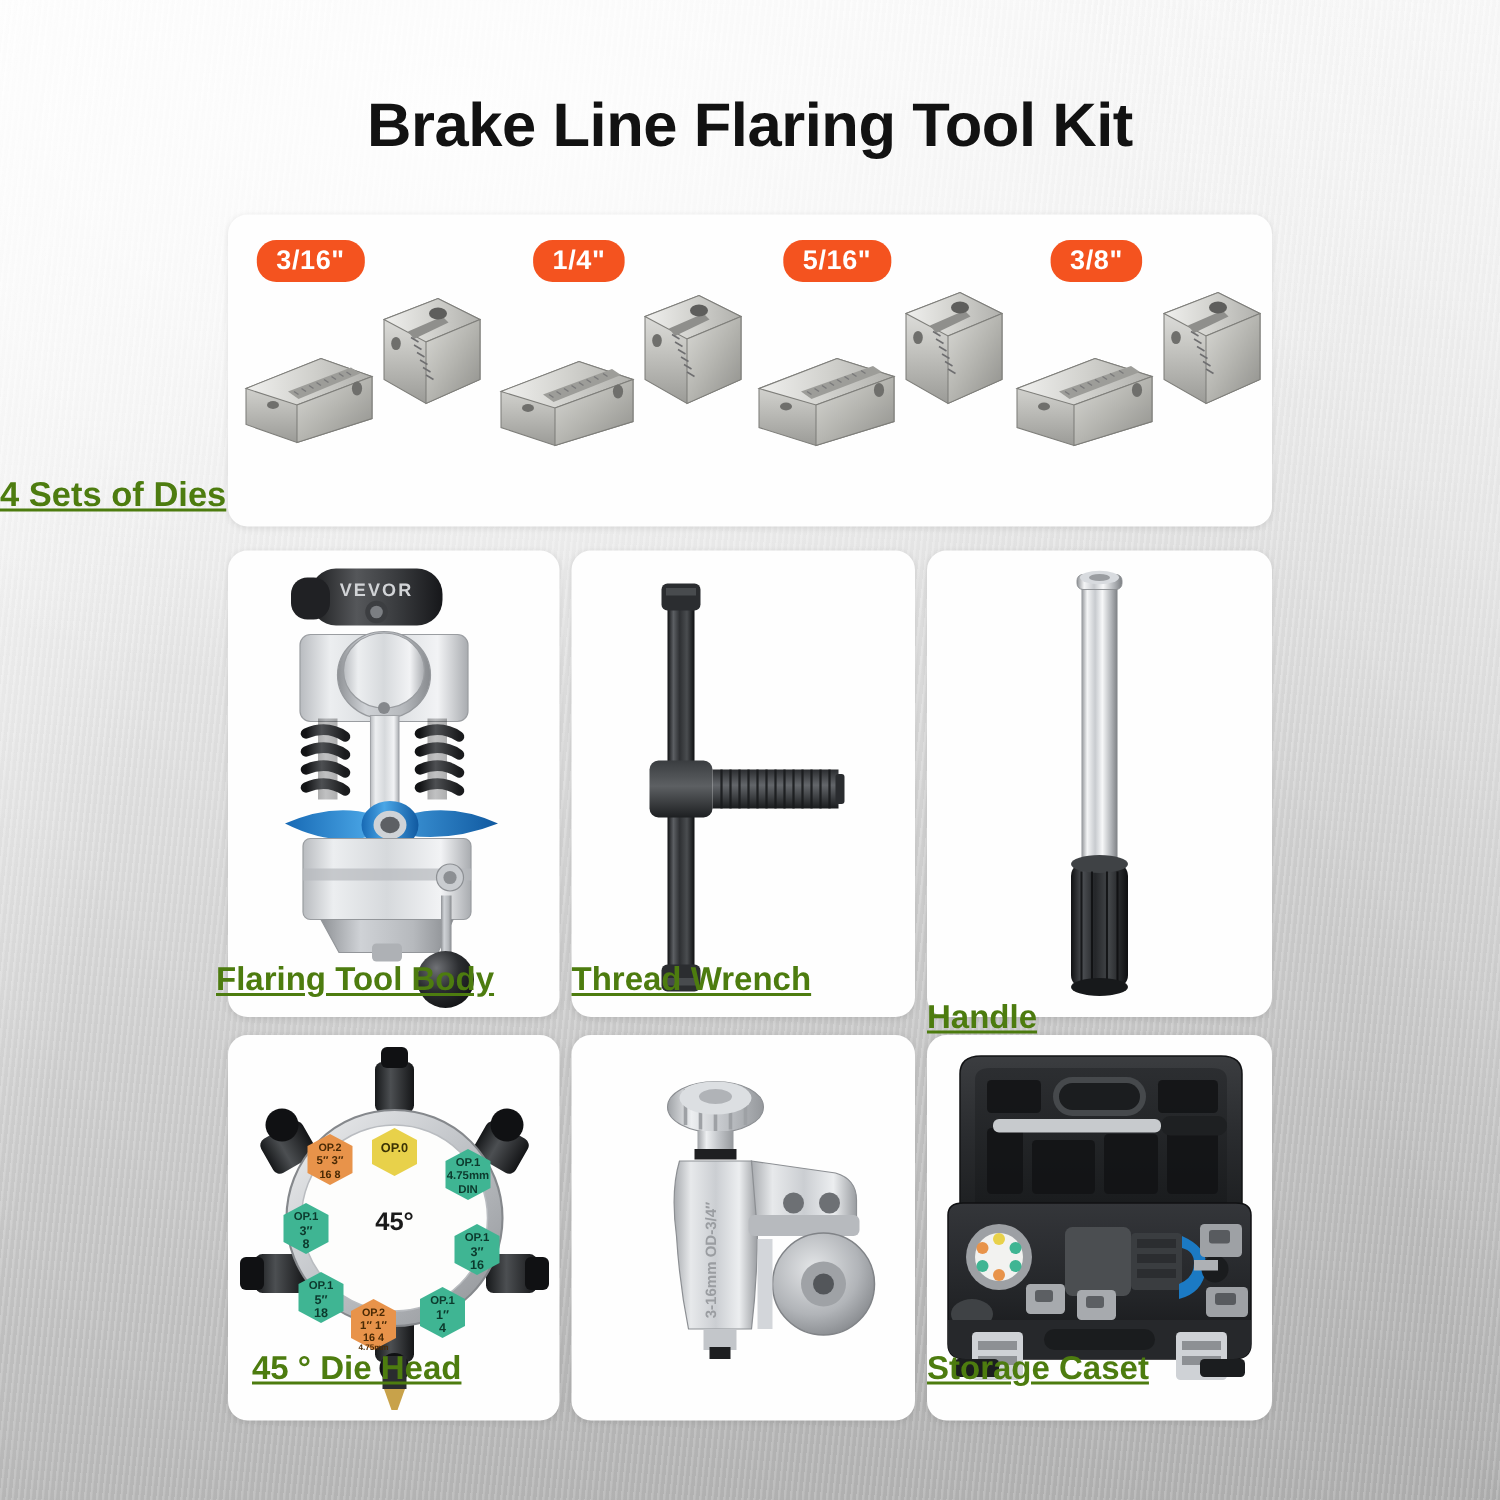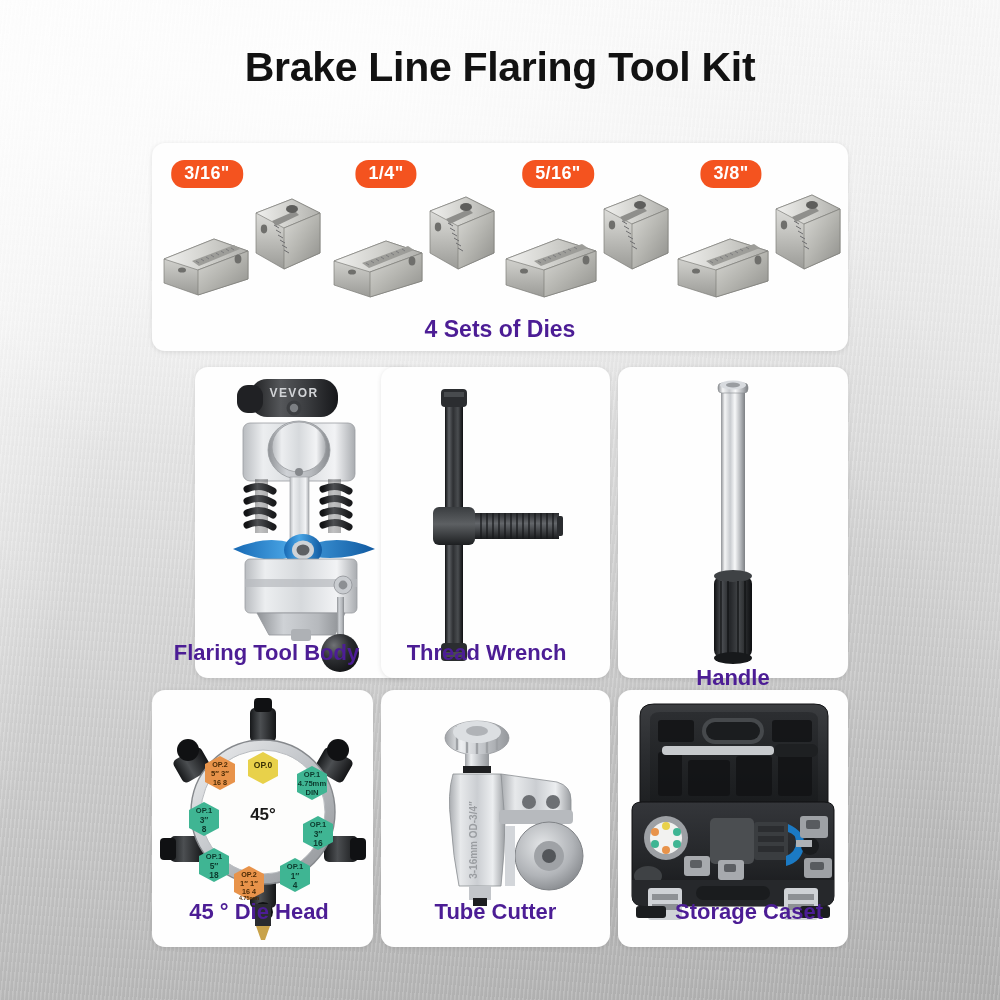--- a/index.html
+++ b/index.html
@@ -33,39 +33,39 @@
   }
   #bg-sheen {
     position: absolute; inset: 0;
     background: radial-gradient(120% 70% at 30% 8%, rgba(255,255,255,.85) 0%, rgba(255,255,255,0) 55%);
   }
 
   
   #page { position: absolute; inset: 0; }
 
   #title {
-    position: absolute; top: 44px; left: 0; width: 1000px;
+    position: absolute; top: 60px; left: 0; width: 1000px;
     text-align: center;
     font-size: 41px; font-weight: bold; letter-spacing: -.3px;
     color: #121212;
     text-shadow: 0 1px 0 rgba(255,255,255,.6);
   }
 
   .card {
     position: absolute;
     background: #fefefe;
     border-radius: 13px;
     box-shadow: 0 1px 5px rgba(0,0,0,.10);
   }
 
   .caption {
     position: absolute; left: 0; width: 100%;
-    text-align: center;
     font-weight: bold;
-    color: #4c1d95;
+    color: #4d7c0f;
+    text-decoration: underline;
   }
 
   
   #card-dies { left: 152px; top: 143px; width: 696px; height: 208px; }
 
   .die-group { position: absolute; top: 0; height: 100%; }
 
   .size-badge {
     position: absolute; top: 17px; left: 50%;
     transform: translateX(-50%);
@@ -76,21 +76,21 @@
     border-radius: 13px;
     white-space: nowrap;
     letter-spacing: .4px;
   }
 
   .die-art { position: absolute; left: 0; top: 48px; width: 100%; height: 110px; }
 
   #caption-dies { top: 316px; font-size: 23px; }
 
   
-  #card-body   { left: 152px; top: 367px; width: 221px; height: 311px; margin-left: 43px; }
+  #card-body   { left: 152px; top: 367px; width: 221px; height: 311px; }
   #card-wrench { left: 381px; top: 367px; width: 229px; height: 311px; }
   #card-handle { left: 618px; top: 367px; width: 230px; height: 311px; }
 
   
   #card-head   { left: 152px; top: 690px; width: 221px; height: 257px; }
   #card-cutter { left: 381px; top: 690px; width: 229px; height: 257px; }
   #card-case   { left: 618px; top: 690px; width: 230px; height: 257px; }
 
   .cap-r2 { top: 640px; font-size: 22px; }
   .cap-r3 { top: 899px; font-size: 22px; }
@@ -388,21 +388,21 @@
         <rect x="96" y="262" width="20" height="12" rx="3" fill="#aeb1b5"></rect>
 
         <circle cx="148" cy="218" r="9" fill="#c9ccd0" stroke="#8e9195" stroke-width=".8"></circle>
         <circle cx="148" cy="218" r="4.4" fill="#8c8f93"></circle>
 
         <rect x="142" y="230" width="7" height="42" fill="url(#aluDk)"></rect>
         <circle cx="145" cy="286" r="19" fill="url(#ball)"></circle>
       </svg>
     </div>
   </div>
-  <div class="caption cap-r2" style="left:156px;width:221px;">Flaring Tool Body</div>
+  <div class="caption cap-r2" style="left:144px;width:221px;">Flaring Tool Body</div>
 
   <div class="card" id="card-wrench">
     <div class="art">
       <svg viewBox="0 0 229 311" width="229" height="311" aria-hidden="true">
         <defs>
           <linearGradient id="barG" x1="0" y1="0" x2="1" y2="0">
             <stop offset="0" stop-color="#101113"></stop>
               <stop offset=".22" stop-color="#5c5f63"></stop>
             <stop offset=".45" stop-color="#2e3033"></stop>
               <stop offset=".72" stop-color="#4a4d50"></stop>
@@ -586,21 +586,21 @@
           </g>
 
           <text x="111" y="130" font-size="17" font-weight="bold" fill="#1a1a1a">45°</text>
         </g>
 
         <rect x="103" y="214" width="16" height="22" fill="#2a2c2f"></rect>
         <polygon points="104,236 118,236 113,250 109,250" fill="#c8a24a"></polygon>
       </svg>
     </div>
   </div>
-  <div class="caption cap-r3" style="left:152px;width:214px;">45 ° Die Head</div>
+  <div class="caption cap-r3" style="left:168px;width:214px;">45 ° Die Head</div>
 
   <div class="card" id="card-cutter">
     <div class="art">
       <svg viewBox="0 0 229 257" width="229" height="257" aria-hidden="true">
         <defs>
           <linearGradient id="cutBody" x1="0" y1="0" x2="1" y2="0">
             <stop offset="0" stop-color="#a9acb0"></stop>
               <stop offset=".2" stop-color="#e7e9eb"></stop>
             <stop offset=".5" stop-color="#cbced2"></stop>
               <stop offset=".78" stop-color="#eceef0"></stop>
@@ -649,21 +649,20 @@
 
         <path d="M124 136 L134 136 L134 196 L124 196 Z" fill="#d3d6da"></path>
 
         <text x="96" y="150" font-family="Liberation Sans, sans-serif" font-size="10" font-weight="bold" fill="#9a9da1" text-anchor="middle" transform="rotate(-90 96 150)">3-16mm OD-3/4″</text>
 
         <rect x="88" y="196" width="22" height="14" fill="#c3c6ca"></rect>
         <rect x="92" y="208" width="14" height="8" fill="#1d1e20"></rect>
       </svg>
     </div>
   </div>
-  <div class="caption cap-r3" style="left:381px;width:229px;">Tube Cutter</div>
 
   <div class="card" id="card-case">
     <div class="art">
       <svg viewBox="0 0 230 257" width="230" height="257" aria-hidden="true">
         <defs>
           <linearGradient id="lidG" x1="0" y1="0" x2="0" y2="1">
             <stop offset="0" stop-color="#3b3d40"></stop>
               <stop offset=".5" stop-color="#2a2c2f"></stop>
             <stop offset="1" stop-color="#1d1f21"></stop>
           </linearGradient>

